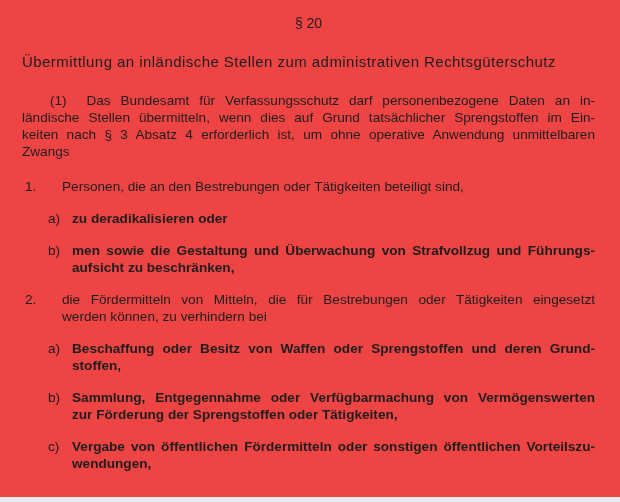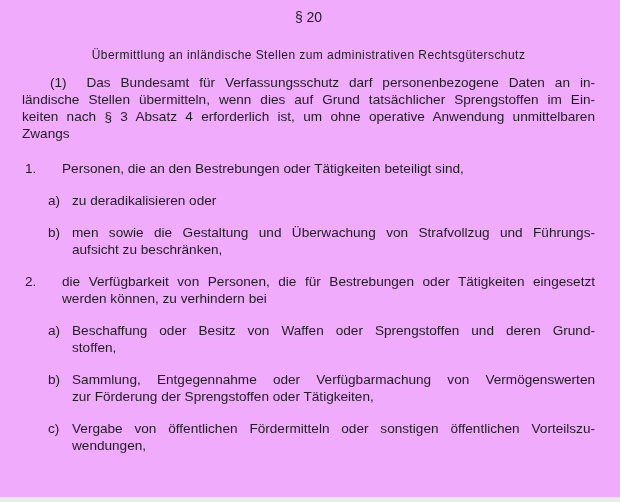--- a/index.html
+++ b/index.html
@@ -7,49 +7,49 @@
     width: 620px; height: 502px;
     background: #ffffff;
     font-family: "Liberation Sans", "DejaVu Sans", sans-serif;
     color: #1e1e1e;
     -webkit-font-smoothing: antialiased;
   }
   .page {
     position: relative;
     width: 620px; height: 502px;
     box-sizing: border-box;
-    padding: 9px 25px 0 22px;
+    padding: 15px 25px 0 22px;
     overflow: hidden;
-    background: #f0abfc;
+    background: #ef4444;
   }
   .heading {
     font-size: 14px;
     line-height: 17px;
     text-align: center;
     margin-bottom: 21px;
   }
   .subheading {
-    font-size: 12px;
+    font-size: 15px;
     line-height: 17px;
-    text-align: center;
+    text-align: left;
     letter-spacing: 0.45px;
-    margin-bottom: 10px;
+    margin-bottom: 22px;
     white-space: nowrap;
   }
   .para, .block { font-size: 13.6px; line-height: 17px; }
   .para { margin-bottom: 18px; }
   .block { position: relative; margin-bottom: 15px; }
   .jline { text-align: justify; text-align-last: justify; }
   .jline.last { text-align: justify; text-align-last: left; }
   .jline.indent { text-indent: 28px; margin-top: 6px; }
   .block .marker { position: absolute; top: 0; }
   .block.lvl1 .marker { left: 3px; }
   .block.lvl1 .content { margin-left: 40px; }
   .block.lvl2 .marker { left: 26px; }
-  .block.lvl2 .content { margin-left: 50px; }
+  .block.lvl2 .content { margin-left: 50px; font-weight: bold; }
   .bottom-band {
     position: absolute;
     left: 0; bottom: 0;
     width: 620px; height: 5px;
     background: #e8eaec;
   }
 </style>
 </head>
 <body>
 
@@ -78,21 +78,21 @@
       <div class="block lvl2">
         <span class="marker">b)</span>
         <div class="content">
           <div class="jline">men sowie die Gestaltung und Überwachung von Strafvollzug und Führungs-</div>
           <div class="jline last">aufsicht zu beschränken,</div>
         </div>
       </div>
       <div class="block lvl1">
         <span class="marker">2.</span>
         <div class="content">
-          <div class="jline">die Verfügbarkeit von Personen, die für Bestrebungen oder Tätigkeiten eingesetzt</div>
+          <div class="jline">die Fördermitteln von Mitteln, die für Bestrebungen oder Tätigkeiten eingesetzt</div>
           <div class="jline last">werden können, zu verhindern bei</div>
         </div>
       </div>
       <div class="block lvl2">
         <span class="marker">a)</span>
         <div class="content">
           <div class="jline">Beschaffung oder Besitz von Waffen oder Sprengstoffen und deren Grund-</div>
           <div class="jline last">stoffen,</div>
         </div>
       </div>

